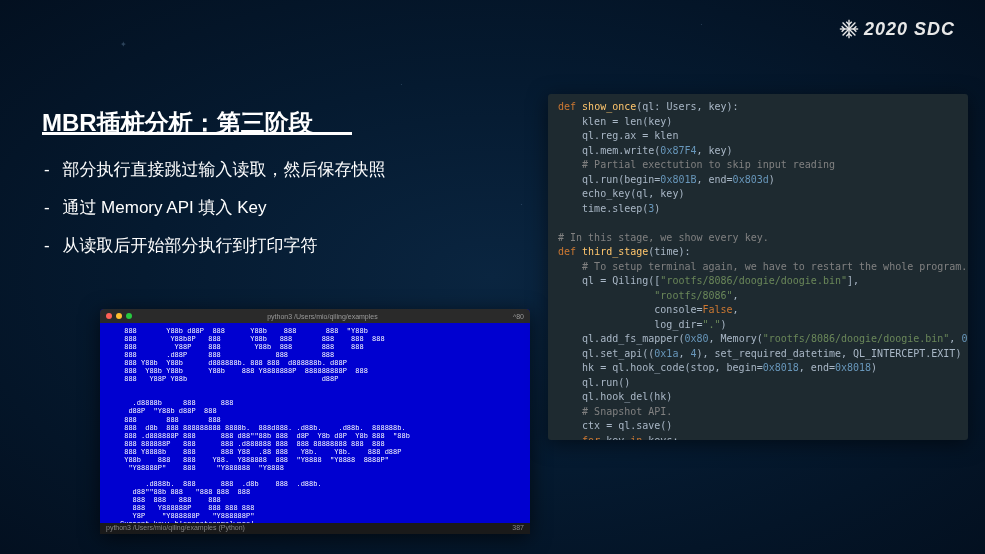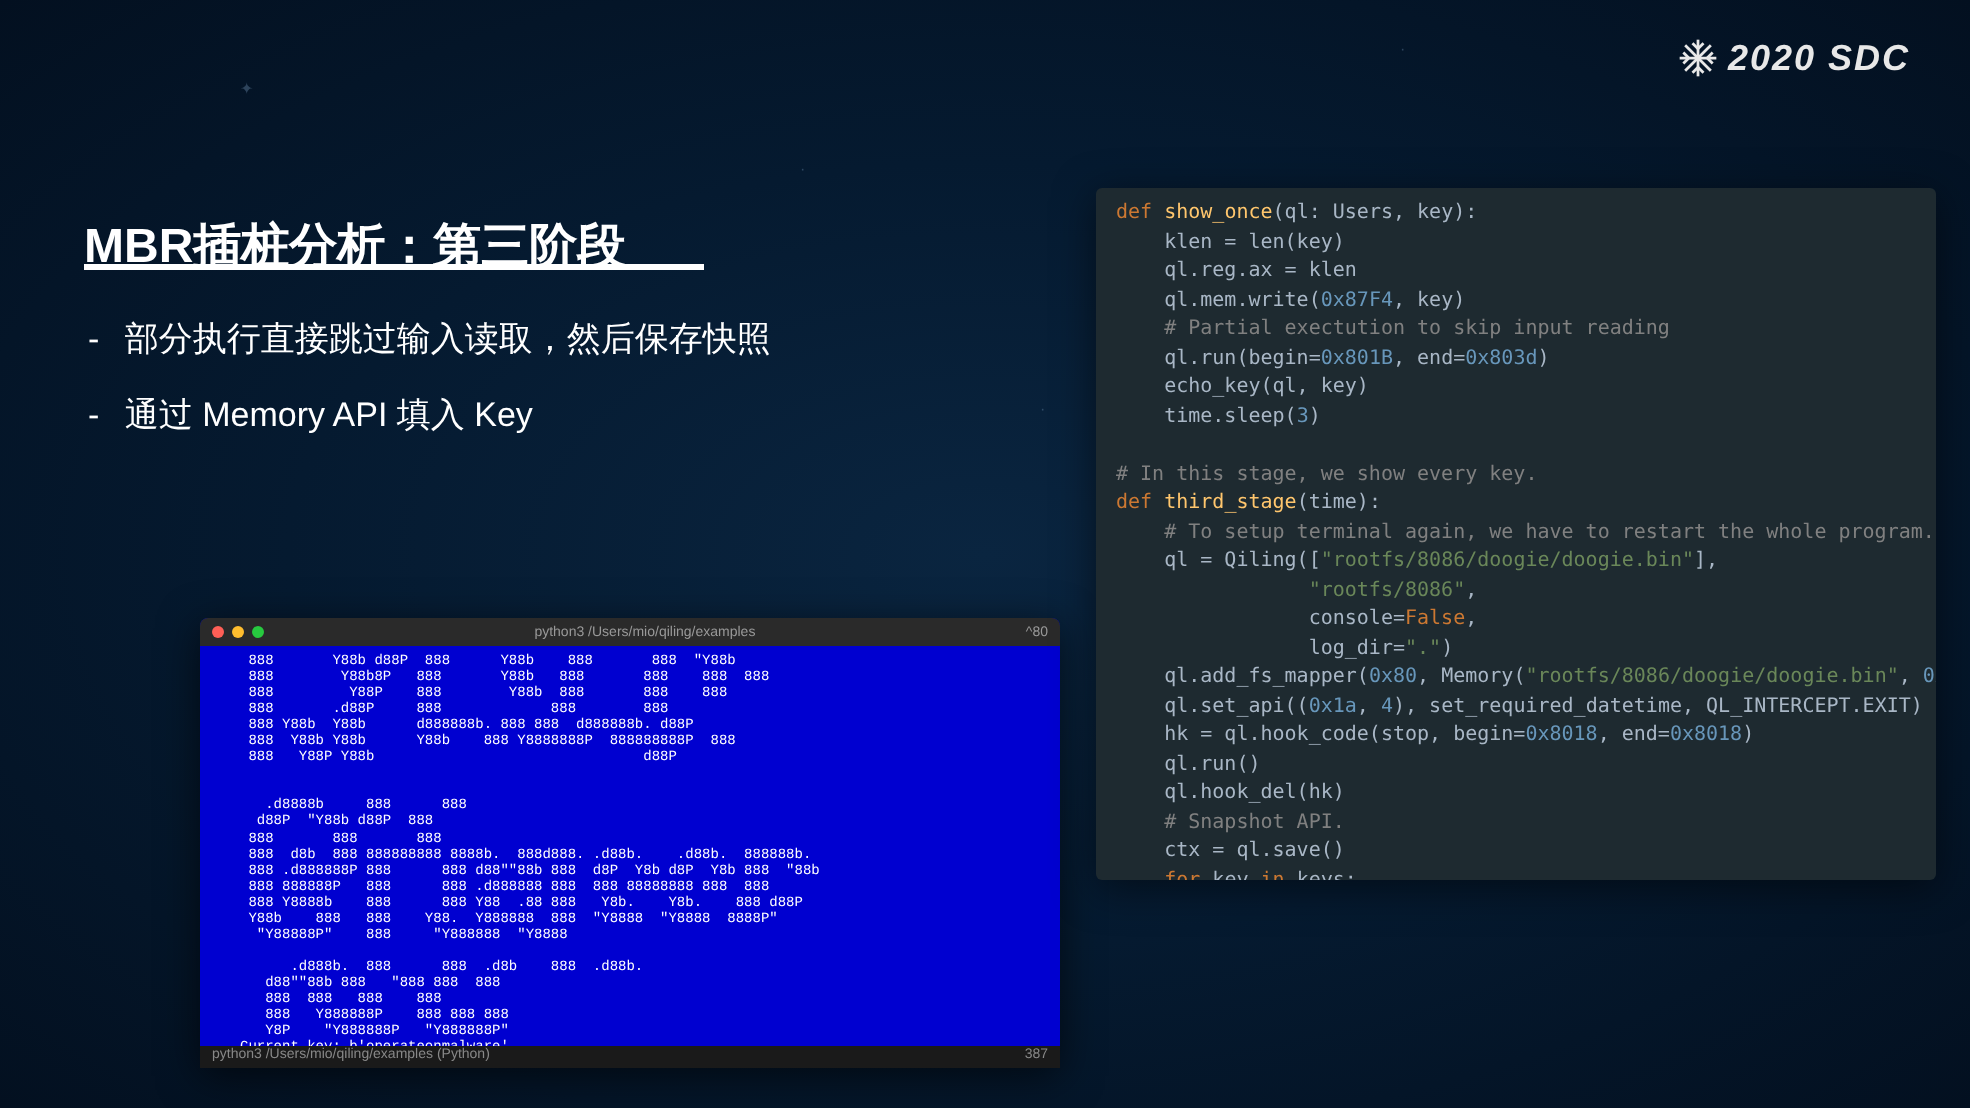--- a/index.html
+++ b/index.html
@@ -146,20 +146,21 @@
   </svg>
   <span>2020 SDC</span>
 </div>
 
 <div class="title">MBR插桩分析：第三阶段</div>
 <div class="title-underline"></div>
 
 <ul class="bullets">
   <li>部分执行直接跳过输入读取，然后保存快照</li>
   <li>通过 Memory API 填入 Key</li>
+  <li>从读取后开始部分执行到打印字符</li>
 </ul>
 
 <div class="terminal">
   <div class="term-titlebar">
     <div class="term-dot r"></div>
     <div class="term-dot y"></div>
     <div class="term-dot g"></div>
     <div class="term-title">python3 /Users/mio/qiling/examples</div>
     <div>^80</div>
   </div>

